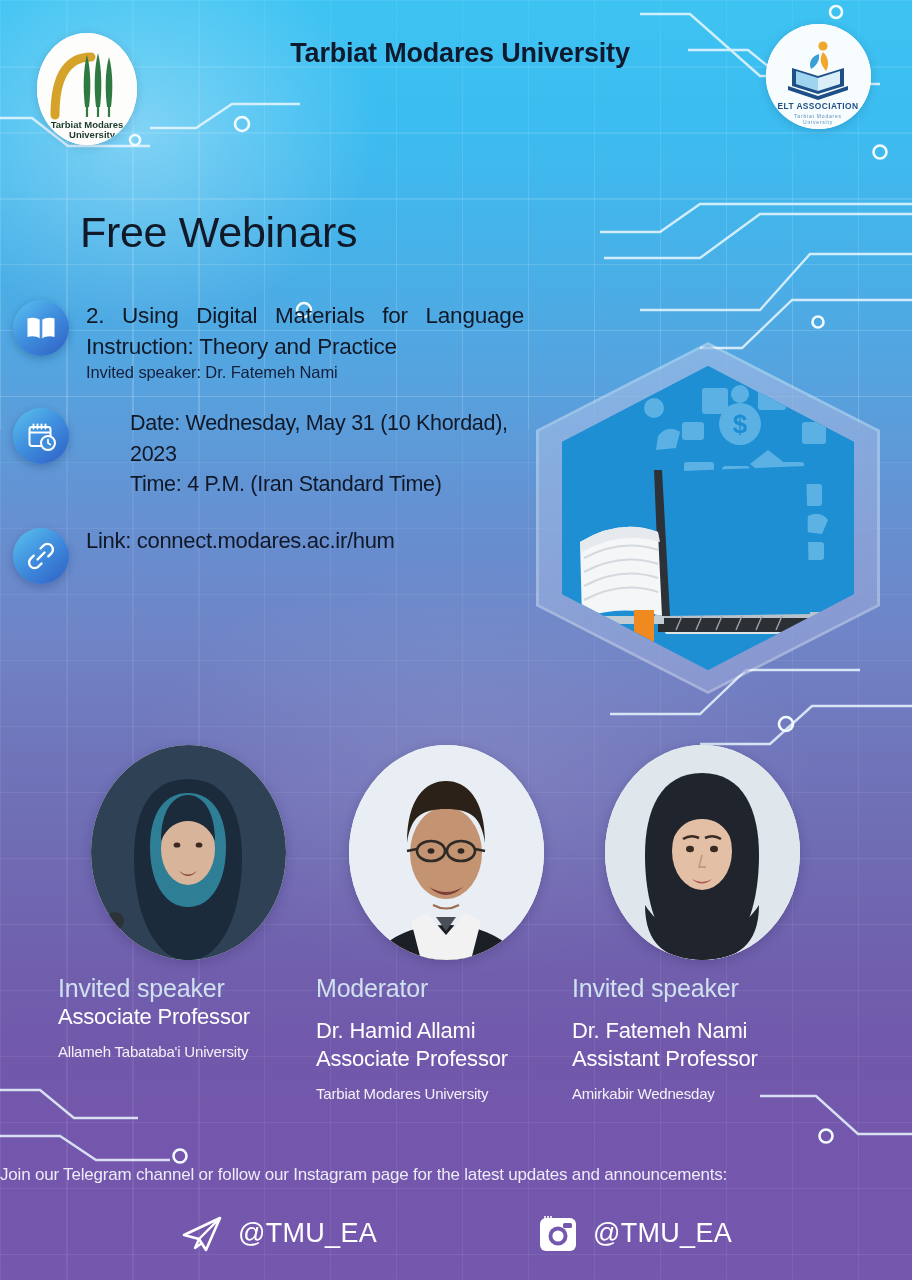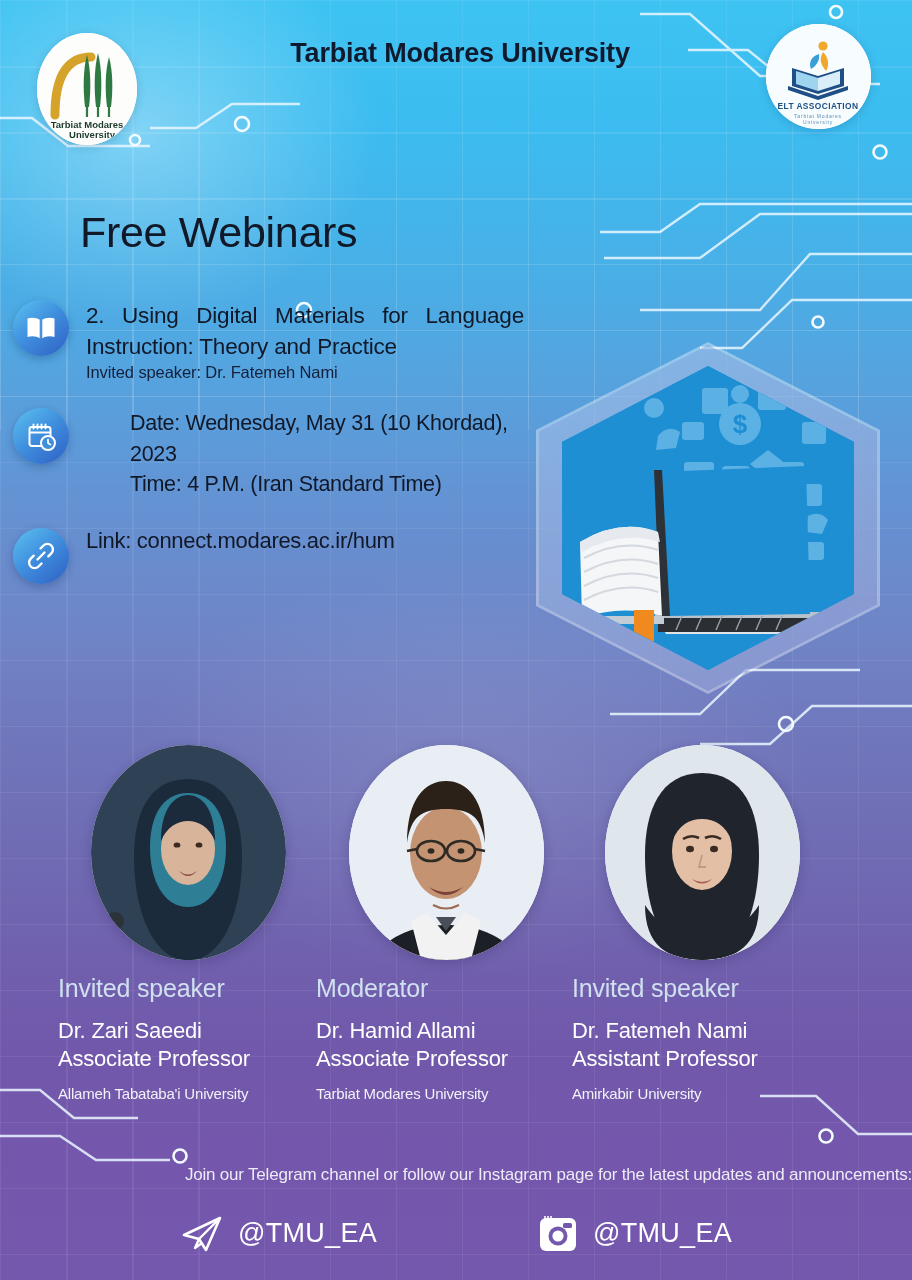--- a/index.html
+++ b/index.html
@@ -162,21 +162,21 @@
     margin-top:14px; font-size:25px; color:#cfe0ef; letter-spacing:-.2px;
   }
   .sname {
     margin-top:14px; font-size:22px; color:#ffffff; line-height:1.28; letter-spacing:-.2px;
   }
   .saffil {
     margin-top:12px; font-size:15px; color:#f2f2f8; letter-spacing:-.2px;
   }
 
   
-  .footer { position:absolute; left:0; top:1165px; width:912px; text-align:right; }
+  .footer { position:absolute; left:0; top:1165px; width:912px; text-align:left; }
   .footer-note {
     font-size:17px; color:#ecebf6; letter-spacing:-.2px;
   }
   .socials {
     margin-top:27px; display:flex; justify-content:center; align-items:center; gap:8px;
   }
   .social { display:flex; align-items:center; gap:14px; }
   #social-telegram { margin-right:152px; }
   .social .handle { font-size:27px; color:#ffffff; letter-spacing:.3px; }
 </style>
@@ -400,21 +400,20 @@
             <ellipse cx="86" cy="100" rx="3.4" ry="2.6"></ellipse>
             <ellipse cx="108" cy="100" rx="3.4" ry="2.6"></ellipse>
           </g>
           <path d="M88 126 q9 7 18 0 q-9 10 -18 0 Z" fill="#8a4a44"></path>
           <path d="M59 162 c0 36 16 53 38 53 c22 0 38 -17 38 -53 c-10 18 -24 24 -38 24 c-14 0 -28 -6 -38 -24 Z" fill="#1b2b3c"></path>
           <rect x="18" y="172" width="10" height="44" rx="4" fill="#3d4750" transform="rotate(-18 23 194)"></rect>
           <circle cx="24" cy="176" r="9" fill="#2b3238"></circle>
         </svg>
       </div>
       <div class="role">Invited speaker</div>
-      <div class="sname">Dr. Zari Saeedi</div>
       <div class="sname" style="margin-top:0">Associate Professor</div>
       <div class="saffil">Allameh Tabataba'i University</div>
     </div>
 
     <div class="spk" id="spk-1">
       <div class="portrait">
         <svg class="ph" viewBox="0 0 195 215" preserveAspectRatio="xMidYMid slice">
           <rect width="195" height="215" fill="#e8eef3"></rect>
           <path d="M97 180 c-36 0 -62 14 -74 35 l148 0 c-12 -21 -38 -35 -74 -35 Z" fill="#1c2026"></path>
           <path d="M78 168 l19 22 19 -22 l16 8 -10 39 l-50 0 -10 -39 Z" fill="#f2f2f2"></path>
@@ -456,21 +455,21 @@
             <ellipse cx="109" cy="104" rx="4" ry="3.2"></ellipse>
           </g>
           <path d="M97 110 l-3 12 h7" stroke="#c49a80" stroke-width="1.8" fill="none"></path>
           <path d="M87 134 q10 6 20 0 q-10 9 -20 0 Z" fill="#a9584f"></path>
           <path d="M40 160 c0 40 22 55 57 55 c35 0 57 -15 57 -55 c-14 22 -34 30 -57 30 c-23 0 -43 -8 -57 -30 Z" fill="#20242c"></path>
         </svg>
       </div>
       <div class="role">Invited speaker</div>
       <div class="sname">Dr. Fatemeh Nami</div>
       <div class="sname" style="margin-top:0">Assistant Professor</div>
-      <div class="saffil">Amirkabir University</div>
+      <div class="saffil">Amirkabir Wednesday</div>
     </div>
   </div>
 
   <div class="footer">
     <div class="footer-note">Join our Telegram channel or follow our Instagram page for the latest updates and announcements:</div>
     <div class="socials">
 
       <div class="social" id="social-telegram">
         <svg width="44" height="40" viewBox="0 0 44 40">
           <path d="M4 22 L40 5 L26 37 L19 26 Z" fill="none" stroke="#fff" stroke-width="2.6" stroke-linejoin="round"></path>

